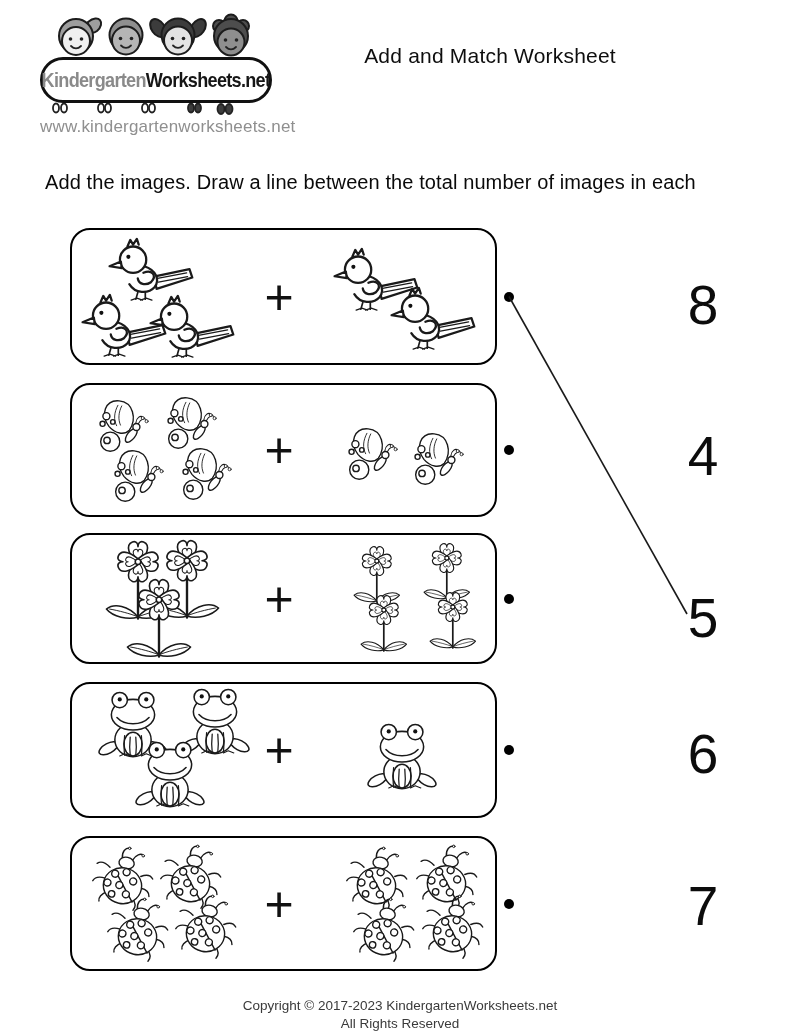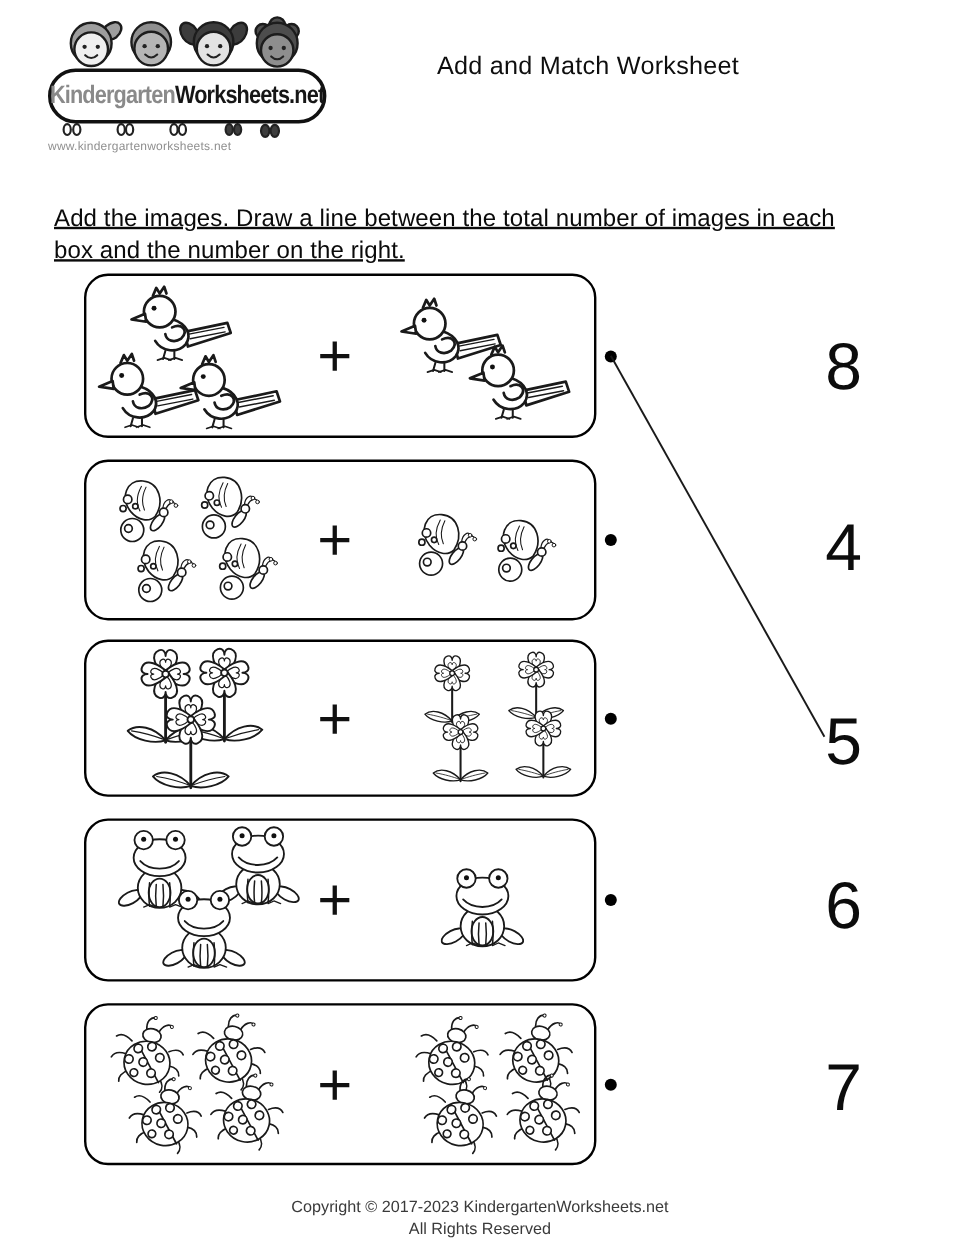--- a/index.html
+++ b/index.html
@@ -7,28 +7,28 @@
         font-family:"Liberation Sans",sans-serif;color:#111;}
   
   #logo-art{position:absolute;left:36px;top:8px;z-index:1;}
   .banner{position:absolute;left:40px;top:57px;width:232px;height:46px;box-sizing:border-box;
           border:3.5px solid #111;border-radius:24px;background:#fff;z-index:2;
           display:flex;align-items:center;justify-content:center;}
   .banner-inner{white-space:nowrap;font-weight:bold;font-size:21px;letter-spacing:-0.8px;
                 transform:scaleX(.86);}
   .brand-gray{color:#8a8a8a;}
   .brand-black{color:#161616;}
-  .site-url{position:absolute;left:40px;top:117px;font-size:10px;color:#8f8f8f;letter-spacing:.2px;}
+  .site-url{position:absolute;left:40px;top:117px;font-size:17px;color:#8f8f8f;letter-spacing:.2px;}
   
   .title{position:absolute;left:283px;top:44px;width:414px;margin:0;font-size:21px;font-weight:400;
          text-align:center;letter-spacing:.2px;color:#0e0e0e;}
   .name-row{position:absolute;left:446px;top:101px;font-size:28px;color:#0e0e0e;white-space:nowrap;}
   .name-line{display:inline-block;width:224px;height:24px;border-bottom:2px solid #222;margin-left:2px;}
   .instr{position:absolute;left:45px;top:169px;width:715px;margin:0;font-size:20px;line-height:27px;
-         letter-spacing:.1px;color:#0a0a0a;text-decoration:underline;}
+         letter-spacing:.1px;color:#0a0a0a;}
   
   .problem-box{position:absolute;left:70px;width:427px;box-sizing:border-box;background:#fff;
                border:2px solid #000;border-radius:20px;overflow:hidden;}
   .group{position:absolute;top:4px;height:calc(100% - 8px);}
   .icon{position:absolute;}
   .plus{position:absolute;font-size:50px;font-weight:400;color:#111;line-height:1;
         transform:translate(-50%,-55%);}
   .dot{position:absolute;width:10px;height:10px;border-radius:50%;background:#000;z-index:3;}
   .answer-num{position:absolute;font-size:55px;color:#0c0c0c;transform:translate(-50%,-50%);z-index:3;}
   #overlay{position:absolute;left:0;top:0;z-index:4;pointer-events:none;}
@@ -188,21 +188,21 @@
   </svg>
 
   <div class="banner">
     <span class="banner-inner"><span class="brand-gray">Kindergarten</span><span class="brand-black">Worksheets.net</span></span>
   </div>
   <div class="site-url">www.kindergartenworksheets.net</div>
 
   <h1 class="title">Add and Match Worksheet</h1>
 
 
-  <p class="instr"><span>Add the images. Draw a line between the total number of images in each</span><br><span>box and the number on the right.</span></p>
+  <p class="instr"><span>Add the images. Draw a line between the total number of images in each</span><br></p>
 
   <div id="problems">
       <div class="problem-box" style="top: 228px; height: 137px;">
         <div class="group" style="left: 10px; width: 170px;">
           <svg class="icon" width="94" height="66" style="left: 21px; top: 3.12px;">
             <use href="#sym-bird" xlink:href="#sym-bird"></use>
           </svg>
           <svg class="icon" width="94" height="66" style="left: -6.2px; top: 58.59px;">
             <use href="#sym-bird" xlink:href="#sym-bird"></use>
           </svg>

